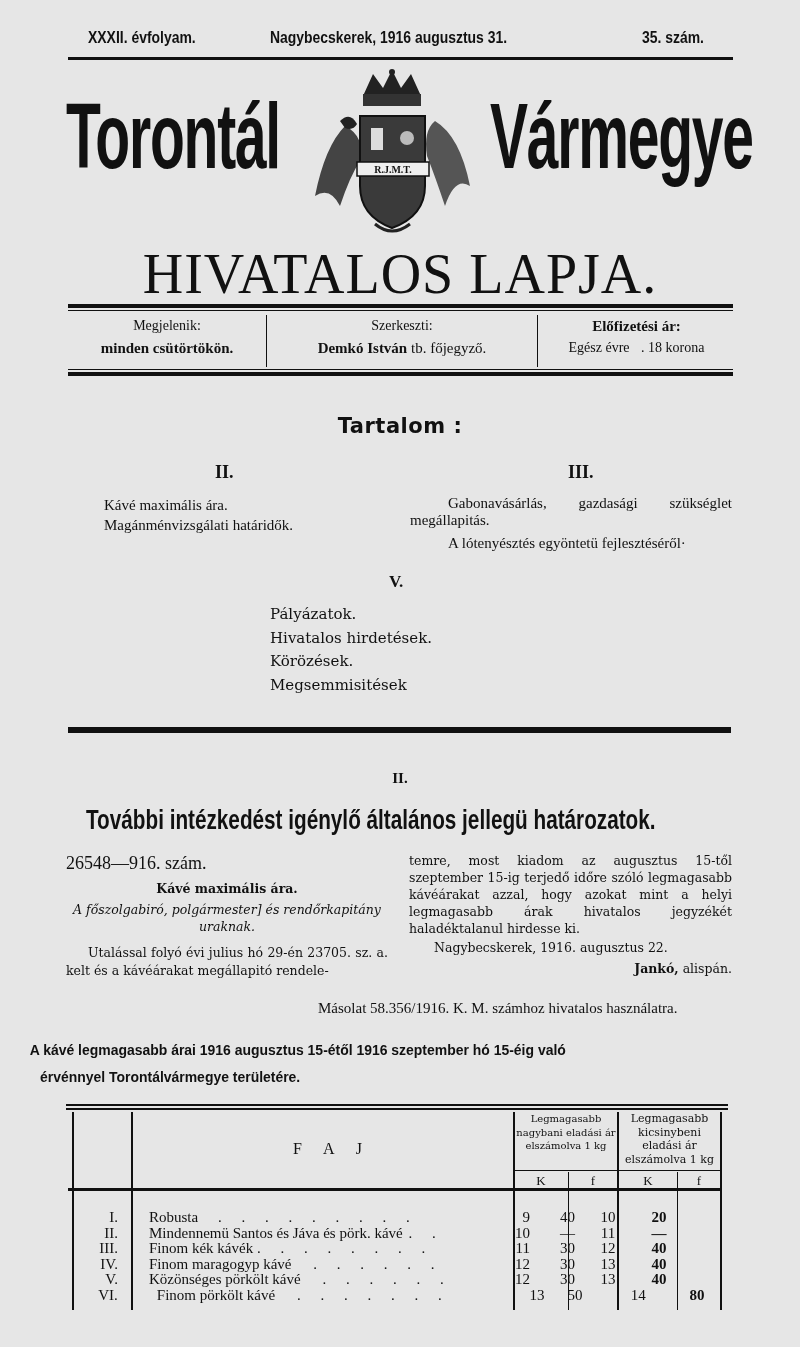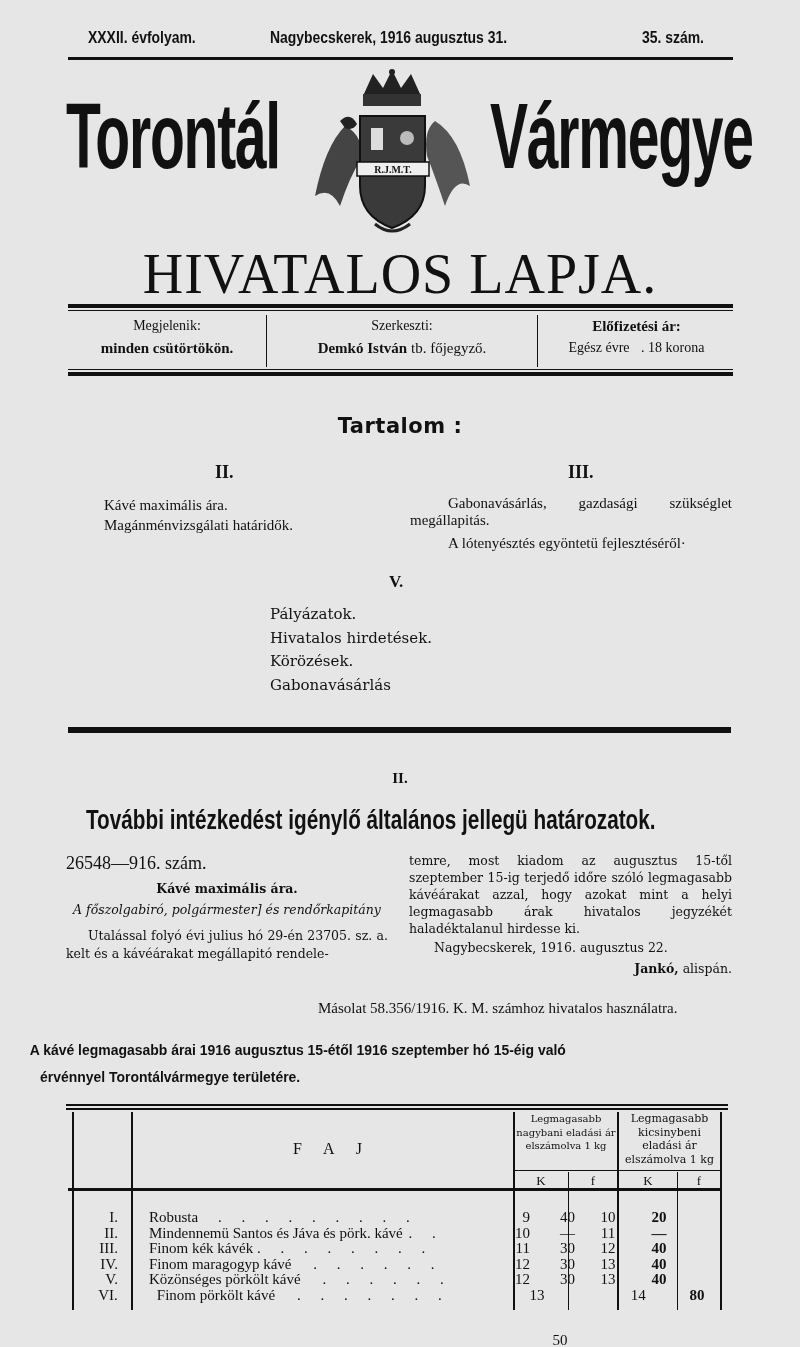--- a/index.html
+++ b/index.html
@@ -92,33 +92,34 @@
 <div class="abs toc" style="left:410px;top:495px;width:322px;text-align:justify;">
   <div style="text-indent:38px;text-align-last:left;line-height:17px;">Gabonavásárlás, gazdasági szükséglet megállapitás.</div>
   <div style="text-indent:38px;margin-top:4px;">A lótenyésztés egyöntetü fejlesztéséről·</div>
 </div>
 
 <div class="abs serif" style="left:389px;top:572px;font-size:17px;font-weight:bold;">V.</div>
 <div class="abs" style="left:270px;top:603px;font-family:'DejaVu Serif',serif;font-size:15px;line-height:23.5px;">
   <div>Pályázatok.</div>
   <div>Hivatalos hirdetések.</div>
   <div>Körözések.</div>
-  <div>Gabonavásárlás</div>
+  <div>Megsemmisitések</div>
 </div>
 
 <div class="rule" style="left:68px;top:727px;width:663px;height:6px;"></div>
 
 <div class="abs serif" style="left:0;width:800px;top:770px;text-align:center;font-size:15px;font-weight:bold;">II.</div>
 <div class="abs" style="left:86px;top:804px;font-family:'Liberation Sans',sans-serif;font-weight:bold;font-size:28px;transform:scaleX(0.74);transform-origin:left top;white-space:nowrap;">További intézkedést igénylő általános jellegü határozatok.</div>
 
 <div class="abs body14" style="left:66px;top:854px;width:322px;">
   <div style="font-family:'Liberation Serif',serif;font-size:18px;">26548—916. szám.</div>
   <div class="c" style="font-weight:bold;margin-top:8px;">Kávé maximális ára.</div>
   <div class="c" style="font-style:italic;margin-top:3px;line-height:17px;">
     <div>A főszolgabiró, polgármester] és rendőrkapitány</div>
+    <div>uraknak.</div>
   </div>
   <div style="text-indent:22px;text-align:justify;margin-top:9px;">Utalással folyó évi julius hó 29-én 23705. sz. a. kelt és a kávéárakat megállapitó rendele-</div>
 </div>
 
 <div class="abs body14" style="left:409px;top:852px;width:323px;text-align:justify;">
   <div style="line-height:17px;">temre, most kiadom az augusztus 15-től szeptember 15-ig terjedő időre szóló legmagasabb kávéárakat azzal, hogy azokat mint a helyi legmagasabb árak hivatalos jegyzékét haladéktalanul hirdesse ki.</div>
   <div style="text-indent:25px;margin-top:2px;">Nagybecskerek, 1916. augusztus 22.</div>
   <div style="text-align:right;margin-top:3px;">
     <span style="font-weight:bold;">Jankó,</span>
     <span>alispán.</span>
@@ -193,18 +194,18 @@
       <div style="width:370px;padding-left:31px;box-sizing:border-box;white-space:nowrap;overflow:hidden;"><span>Közönséges pörkölt kávé</span> <span style="letter-spacing:8px;margin-left:18px;">. . . . . .</span></div>
       <div style="width:42px;text-align:right;">12</div>
       <div style="width:50px;text-align:right;padding-right:5px;box-sizing:border-box;">30</div>
       <div style="width:56px;text-align:center;">13</div>
       <div style="width:46px;text-align:center;font-weight:bold;">40</div>
     </div>
     <div style="display:flex;gap:8px;">
       <div style="width:44px;text-align:right;">VI.</div>
       <div style="width:370px;padding-left:31px;box-sizing:border-box;white-space:nowrap;overflow:hidden;"><span>Finom pörkölt kávé</span> <span style="letter-spacing:8px;margin-left:18px;">. . . . . . .</span></div>
       <div style="width:42px;text-align:right;">13</div>
-      <div style="width:50px;text-align:left;padding-right:5px;box-sizing:border-box;margin-top:45px;">50</div>
+      <div style="width:50px;text-align:center;padding-right:5px;box-sizing:border-box;">50</div>
       <div style="width:56px;text-align:center;">14</div>
       <div style="width:46px;text-align:center;font-weight:bold;">80</div>
     </div>
   </div>
 </div>
 
 </body></html>

